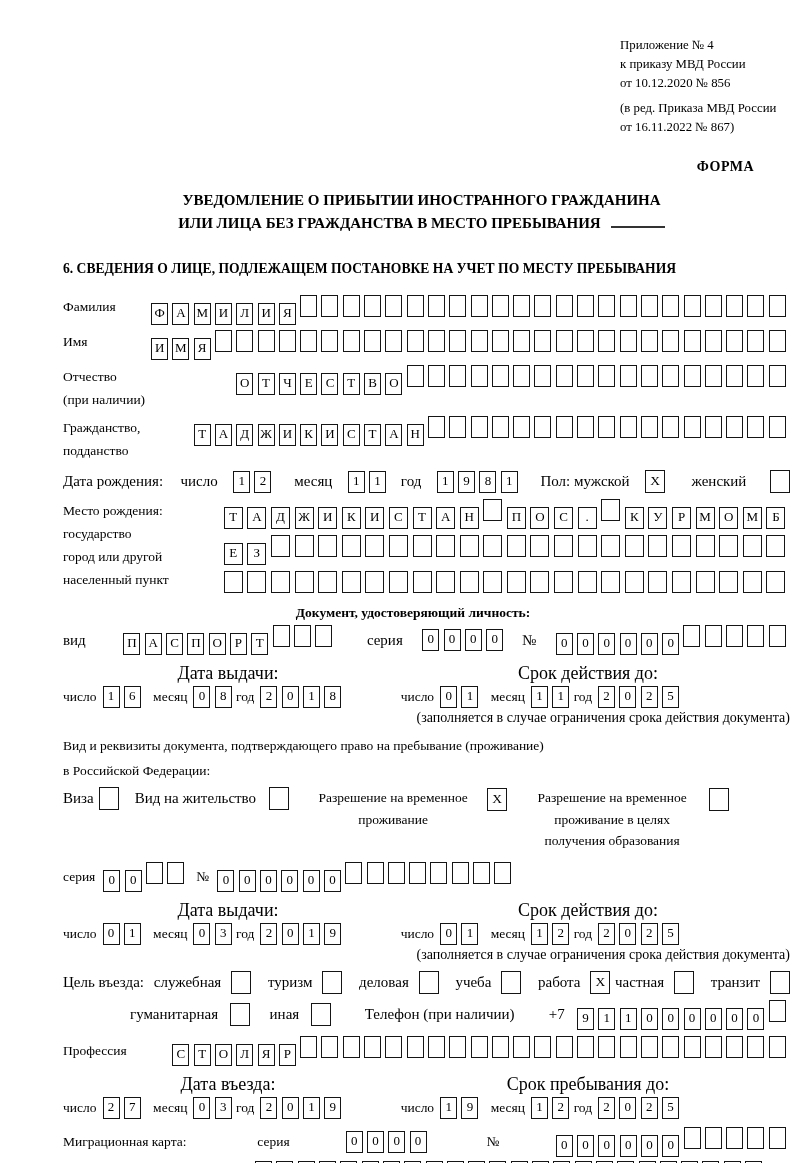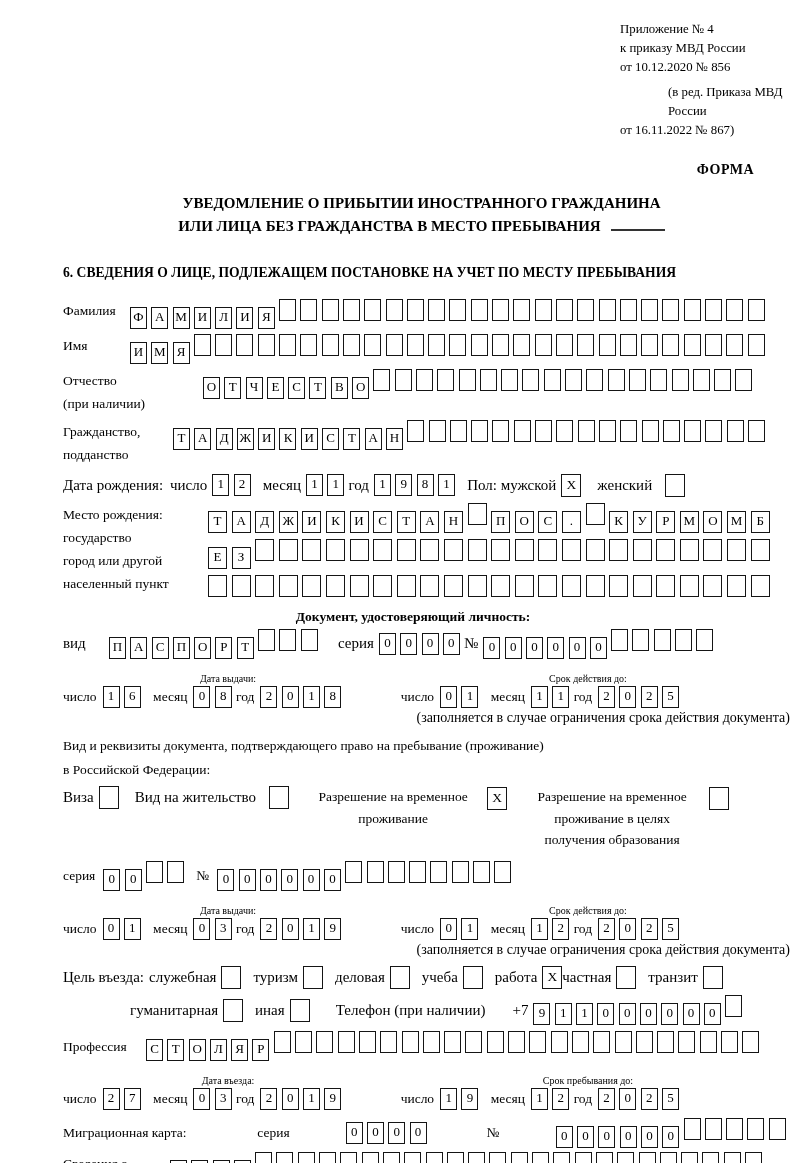--- a/index.html
+++ b/index.html
@@ -1,44 +1,44 @@
 <!DOCTYPE html>
 <html><head>
 <meta charset="utf-8">
 <style>
   html,body{margin:0;padding:0;background:#9a9a9a;}
   .page{
     position:relative;width:800px;height:1163px;margin:0 auto;background:#ffffff;
     font-family:"Liberation Serif","DejaVu Serif",serif;color:#000;
-    box-sizing:border-box;padding:20px 10px 0 63px;overflow:hidden;
+    box-sizing:border-box;padding:36px 10px 0 63px;overflow:hidden;
   }
   .ref-block{margin-left:557px;font-size:12.8px;line-height:1.5;}
-  .ref2{margin-top:5px;margin-left:48px;}
+  .ref2{margin-top:5px;}
   .forma{margin-top:22px;padding-right:36px;text-align:right;font-weight:bold;font-size:14px;letter-spacing:.5px;}
   .title{margin-top:14px;margin-left:-10px;text-align:center;font-weight:bold;font-size:15px;line-height:1.55;}
   .blankline{display:inline-block;width:54px;border-bottom:2px solid #333;margin-left:10px;vertical-align:baseline;}
   .sec{margin-top:26px;font-weight:bold;font-size:13.6px;}
-  .frow{display:flex;align-items:flex-start;margin-bottom:5px;}
+  .frow{display:flex;align-items:flex-start;margin-bottom:5px;justify-content:space-between;}
   .mt18{margin-top:18px;}
   .lbl{font-size:13.5px;line-height:23px;flex:0 0 auto;}
   .w67{width:67px;}
   .w110{width:110px;}
   .w140{width:140px;}
   .w145{width:145px;}
   .w41{width:41px;}
   .w83{width:83px;}
   .cells{white-space:nowrap;}
   .cell{display:inline-block;box-sizing:border-box;width:17px;height:22px;border:1.7px solid #151515;
         margin-right:4.3px;text-align:center;font-size:13px;line-height:18px;}
   .wide .cell{width:19px;margin-right:4.6px;}
   .cellrow{margin-bottom:6px;white-space:nowrap;}
   .box{display:inline-block;box-sizing:border-box;width:20px;height:23px;border:1.7px solid #151515;
        text-align:center;font-size:13.5px;line-height:19px;vertical-align:middle;flex:0 0 auto;}
   .dochead{margin-top:2px;margin-bottom:4px;text-align:center;font-weight:bold;font-size:13.5px;width:700px;}
-  .heads{display:flex;font-size:10px;margin-top:14px;margin-bottom:2px;}
+  .heads{display:flex;font-size:18px;margin-top:8px;margin-bottom:2px;}
   .heads .h-left{width:330px;text-align:center;}
   .heads .h-right{width:390px;text-align:center;}
   .dates{display:flex;align-items:center;margin-bottom:2px;}
   .dgroup{display:flex;align-items:center;}
   .dgroup .t{font-size:13.5px;margin-right:6px;}
   .gap55{margin-left:55px;}
   .note-right{width:727px;text-align:right;font-size:14px;margin-bottom:8px;}
   .intro{font-size:13.5px;line-height:1.8;margin-top:4px;}
   .stayopts{display:flex;align-items:flex-start;margin-top:4px;margin-bottom:10px;}
   .optlbl{font-size:13.5px;text-align:center;line-height:1.6;}

